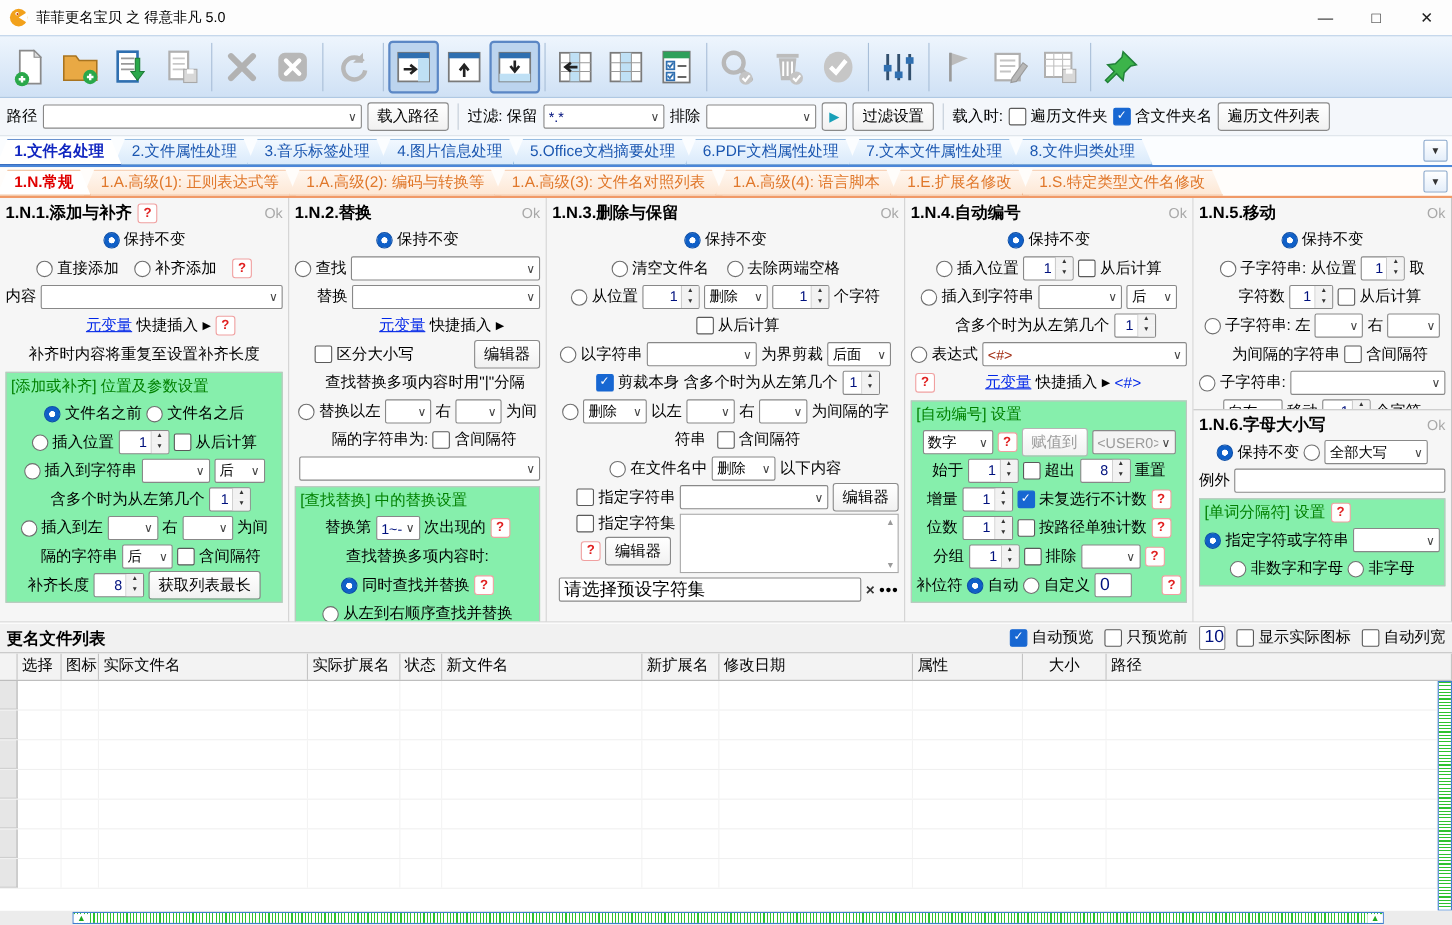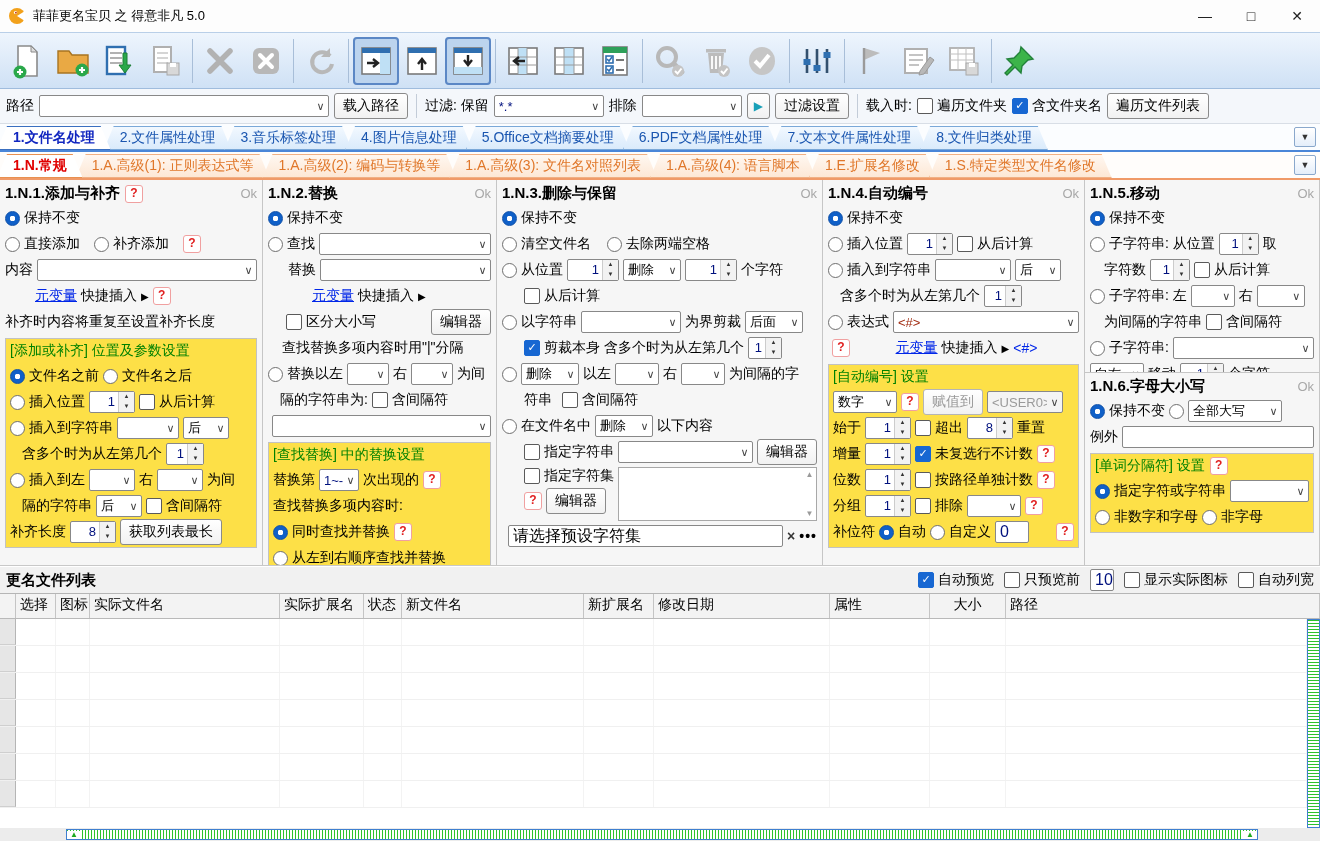--- a/index.html
+++ b/index.html
@@ -74,22 +74,22 @@
          background:linear-gradient(#fff,#e4eefa);font-size:9px;color:#333;display:flex;align-items:center;justify-content:center;}
 
   
   .panels{height:385px;flex:none;display:flex;background:#ececec;border-bottom:1px solid #c8c8c8;overflow:hidden;}
   .pcol{display:flex;flex-direction:column;border-right:1px solid #c6c6c6;box-sizing:border-box;flex:none;}
   .panel{background:#f6f6f6;padding:2px 5px 3px 5px;box-sizing:border-box;display:flex;flex-direction:column;overflow:hidden;flex:1;}
   .panel + .panel{border-top:1px solid #c6c6c6;}
   .phead{display:flex;align-items:center;height:23px;flex:none;gap:5px;}
   .ptitle{font-weight:bold;font-size:15px;white-space:nowrap;}
   .ok{margin-left:auto;color:#a8a8a8;font-size:13px;}
-  .prow{display:flex;align-items:center;gap:4px;min-height:26px;white-space:nowrap;font-size:14px;}
-  .pgroup{border:1px solid #c2c2c2;margin-top:3px;padding:0 4px 2px 4px;background:#fde047;}
+  .prow{display:flex;align-items:center;gap:4px;min-height:26px;white-space:nowrap;font-size:14px;justify-content:center;}
+  .pgroup{border:1px solid #c2c2c2;margin-top:3px;padding:0 4px 2px 4px;background:#86efac;}
   .gtitle{display:flex;align-items:center;gap:5px;height:24px;color:#008000;font-size:14px;}
   .flex1{flex:1;min-width:10px;}
   .charsetrow{display:flex;gap:4px;margin:2px 0;}
   .charleft{display:flex;flex-direction:column;gap:3px;padding-left:22px;}
   .charbox{flex:1;height:52px;background:#fff;border:1px solid #a8a8a8;display:flex;}
   .charbox .scr{margin-left:auto;width:13px;display:flex;flex-direction:column;justify-content:space-between;padding:2px 0;color:#9a9a9a;font-size:8px;text-align:center;}
   .xg{color:#333;font-weight:bold;}
   .dots{letter-spacing:1px;font-weight:bold;}
 
   

